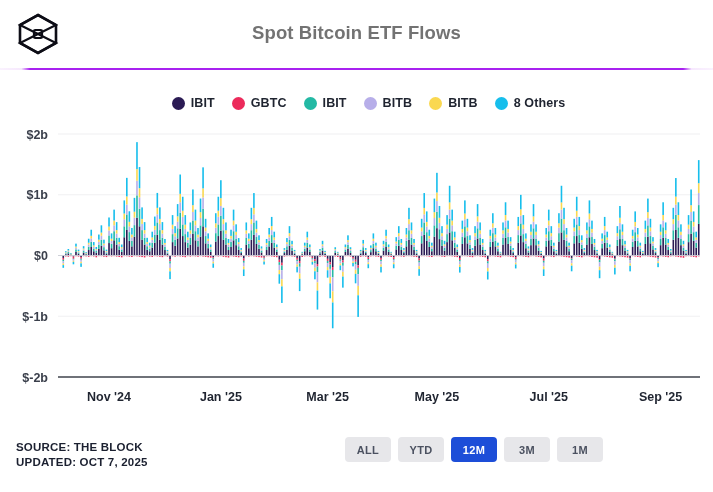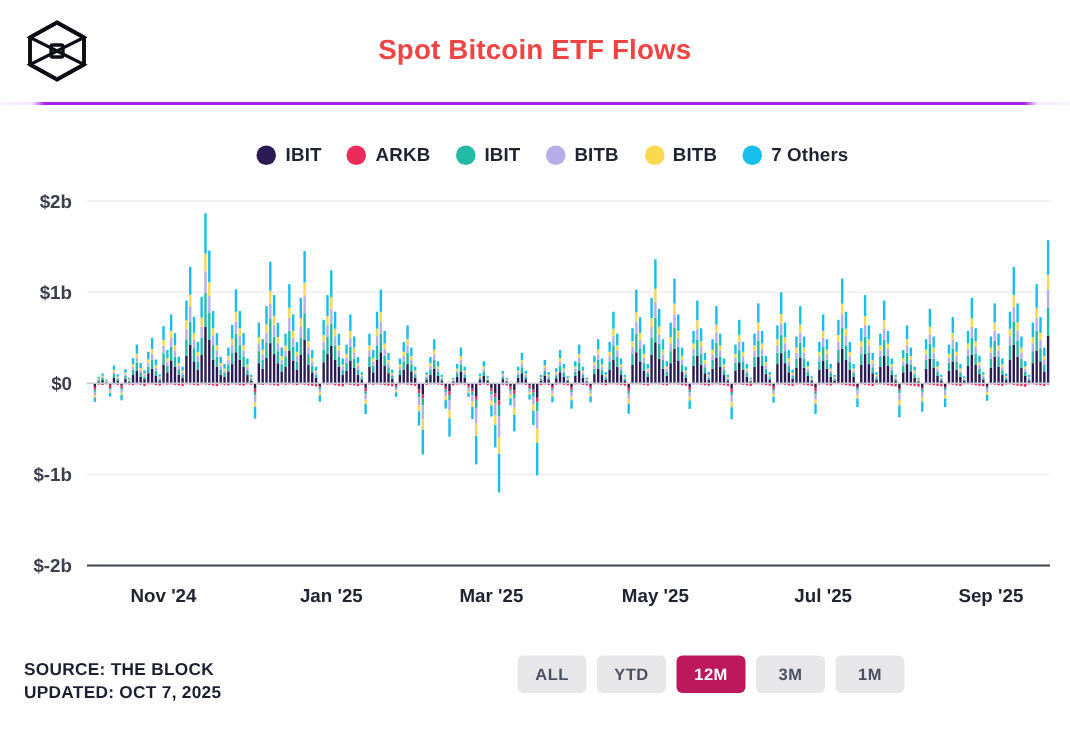--- a/index.html
+++ b/index.html
@@ -26,21 +26,21 @@
     position: absolute;
     left: 16px; top: 12px;
     width: 44px; height: 44px;
   }
   #chart-title {
     position: absolute;
     left: 0; right: 0; top: 22px;
     text-align: center;
     font-size: 18.5px;
     font-weight: 700;
-    color: #ef4444;
+    color: #737373;
     letter-spacing: 0.1px;
   }
   #divider {
     position: absolute;
     left: 0; top: 68px;
     width: 713px; height: 2px;
     background: linear-gradient(to right,
        rgba(168,33,240,0.06) 0%,
        rgba(168,33,240,0.10) 3%,
        #a821f0 4.2%,
@@ -137,21 +137,21 @@
     font-weight: 700;
     letter-spacing: 0.3px;
     cursor: pointer;
     font-family: "Liberation Sans", sans-serif;
     display: flex;
     align-items: center;
     justify-content: center;
     padding: 0;
   }
   .range-btn.active {
-    background: #be185d;
+    background: #1d4ed8;
     color: #ffffff;
   }
 </style>
 </head>
 <body>
 
 <div id="card">
 
   <div id="header">
     <div id="logo">
@@ -166,37 +166,37 @@
     <div id="divider"></div>
   </div>
 
   <div id="legend">
       <div class="legend-item">
         <span class="legend-dot" style="background: rgb(43, 27, 84);"></span>
         <span class="legend-label">IBIT</span>
       </div>
       <div class="legend-item">
         <span class="legend-dot" style="background: rgb(236, 43, 91);"></span>
-        <span class="legend-label">ARKB</span>
+        <span class="legend-label">GBTC</span>
       </div>
       <div class="legend-item">
         <span class="legend-dot" style="background: rgb(35, 185, 164);"></span>
         <span class="legend-label">IBIT</span>
       </div>
       <div class="legend-item">
         <span class="legend-dot" style="background: rgb(183, 174, 233);"></span>
         <span class="legend-label">BITB</span>
       </div>
       <div class="legend-item">
         <span class="legend-dot" style="background: rgb(250, 216, 80);"></span>
         <span class="legend-label">BITB</span>
       </div>
       <div class="legend-item">
         <span class="legend-dot" style="background: rgb(22, 190, 236);"></span>
-        <span class="legend-label">7 Others</span>
+        <span class="legend-label">8 Others</span>
       </div>
     </div>
 
   <div id="plot-area">
     <svg id="plot-svg" width="713" height="305">
       <g id="gridlines">
           <line x1="58" x2="700" y1="14" y2="14" stroke="#f0f0f2" stroke-width="1.2"></line>
           <line x1="58" x2="700" y1="74.75" y2="74.75" stroke="#f0f0f2" stroke-width="1.2"></line>
           <line x1="58" x2="700" y1="135.5" y2="135.5" stroke="#f0f0f2" stroke-width="1.2"></line>
           <line x1="58" x2="700" y1="196.25" y2="196.25" stroke="#f0f0f2" stroke-width="1.2"></line>

